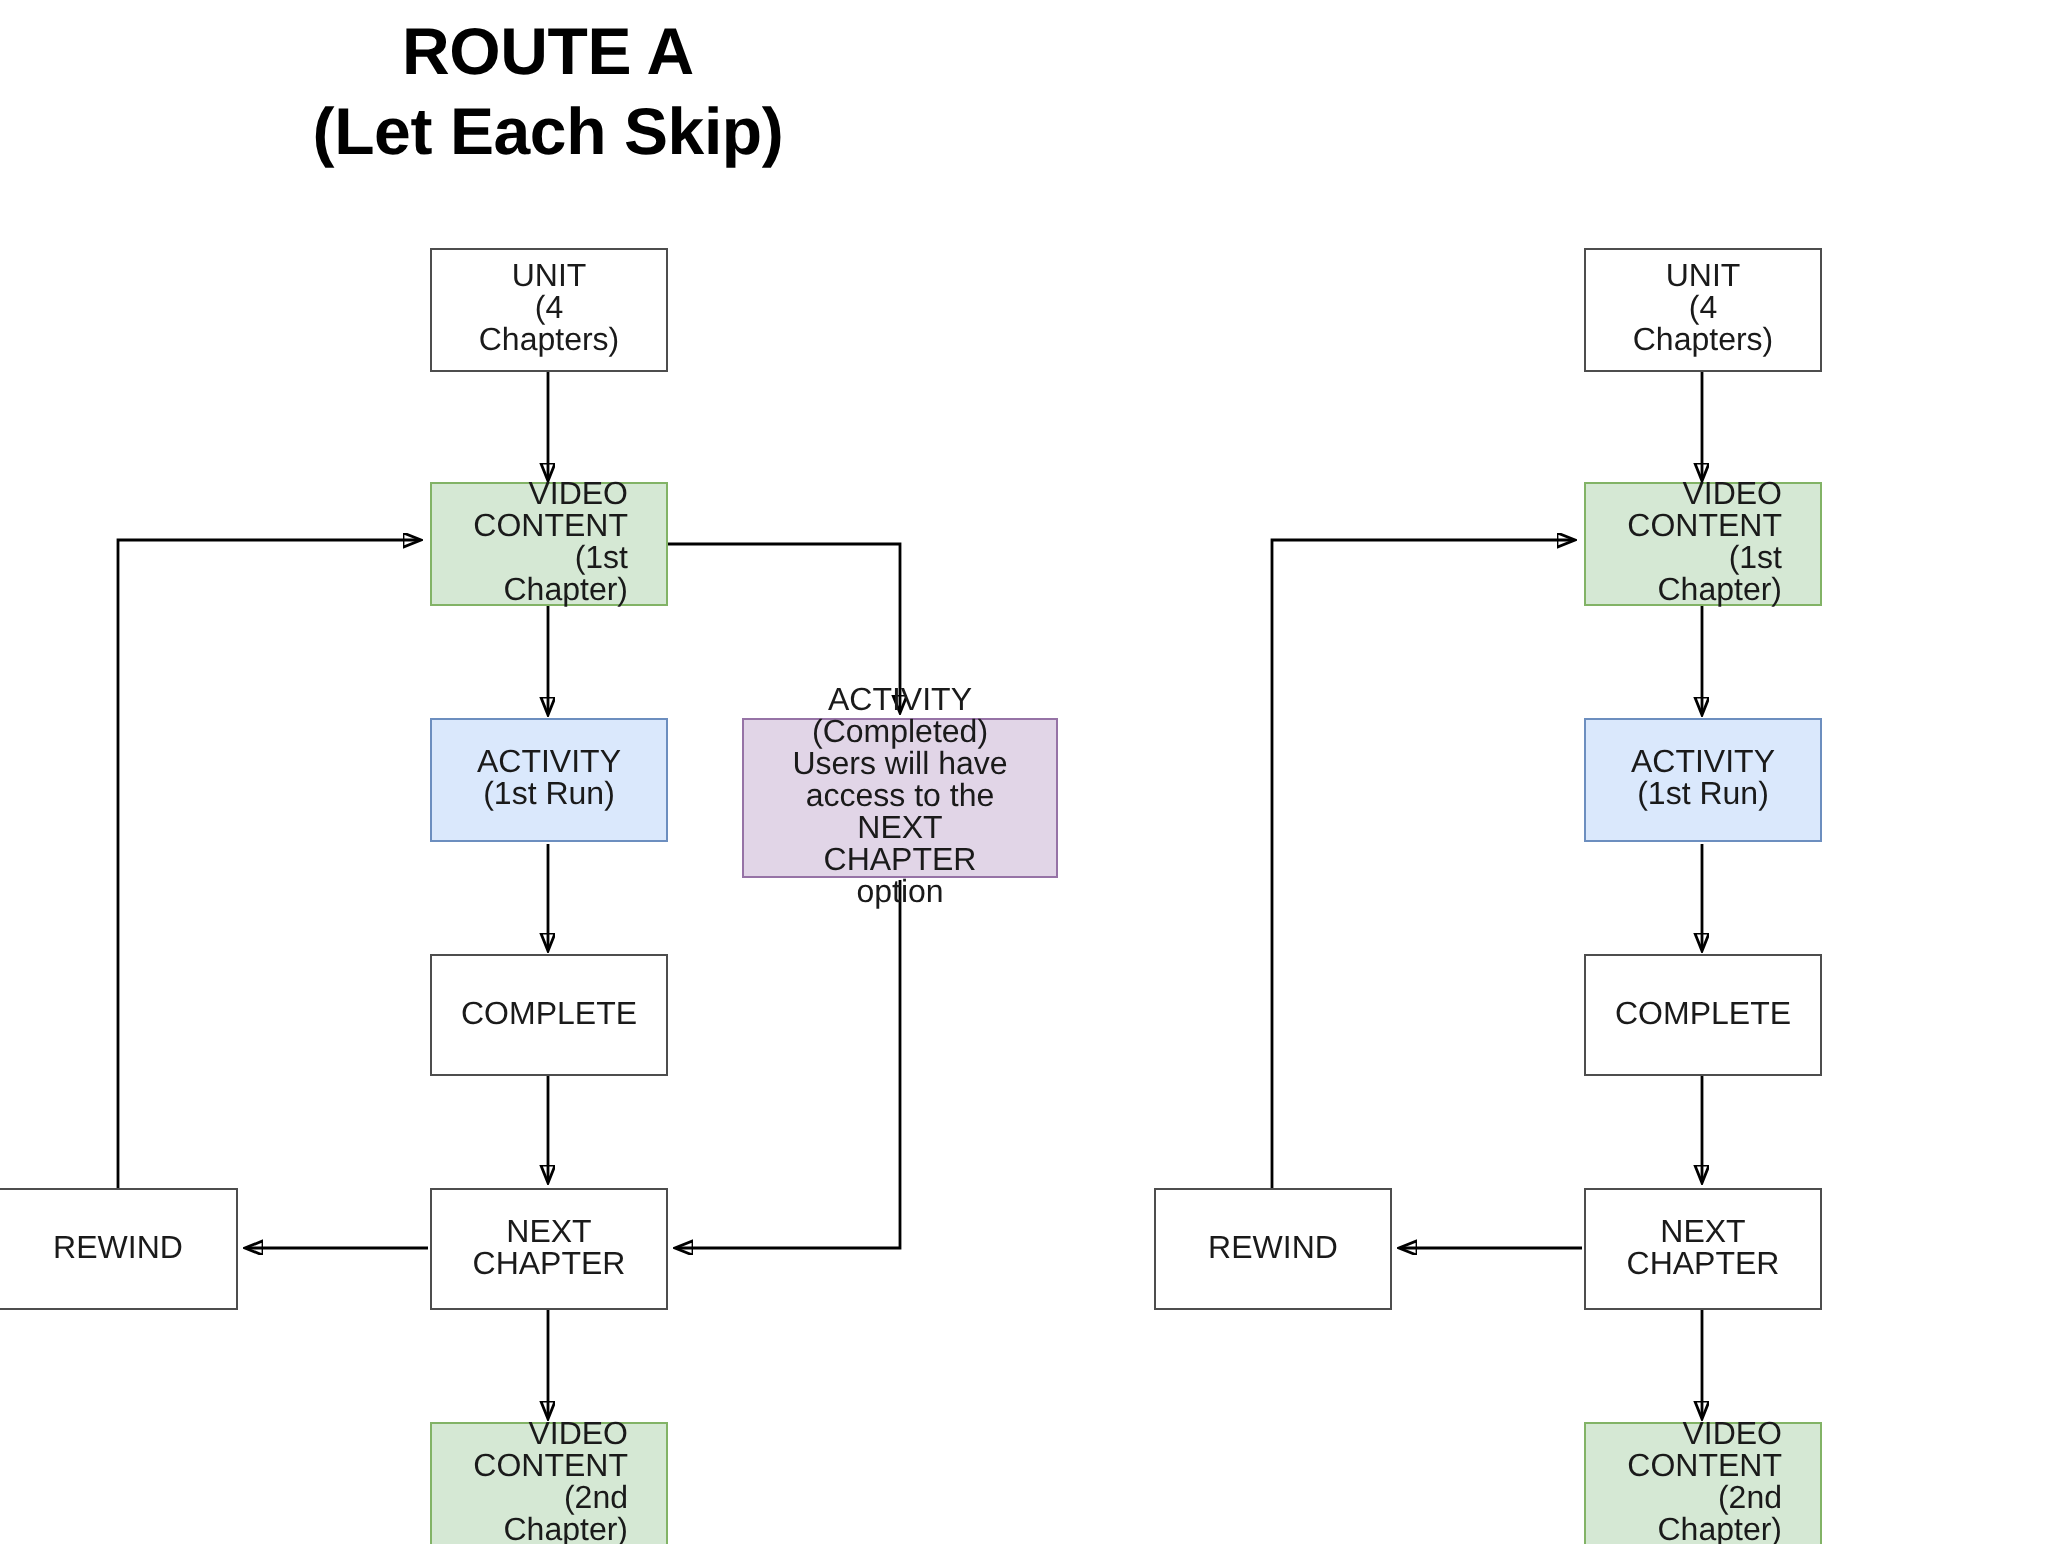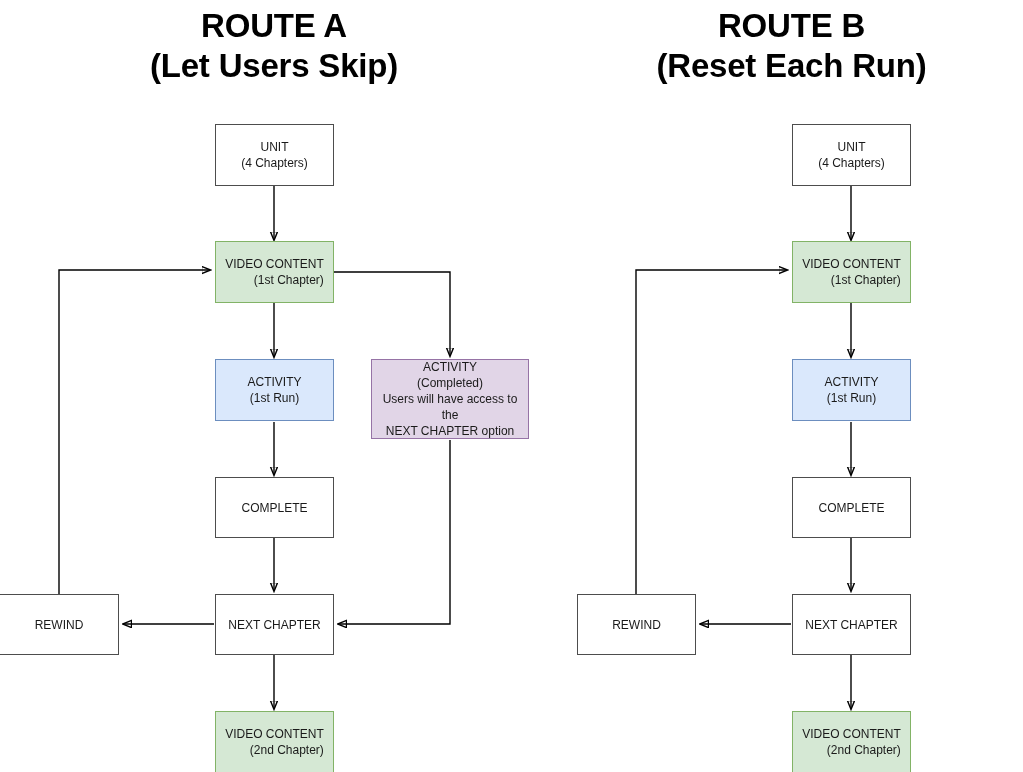--- a/index.html
+++ b/index.html
@@ -30,48 +30,46 @@
 
   .node {
     position: absolute;
     box-sizing: border-box;
     border: 1px solid #4d4d4d;
     background: #ffffff;
     display: flex;
     align-items: center;
     justify-content: center;
     text-align: center;
-    font-size: 12px;
+    font-size: 16px;
     line-height: 16px;
     color: #1a1a1a;
     white-space: pre-line;
-    padding: 0 4px;
+    padding: 0 19px;
   }
   .node.green { background: #d5e8d4; border-color: #82b366; text-align: right; }
   .node.blue  { background: #dae8fc; border-color: #6c8ebf; }
   .node.purple{ background: #e1d5e7; border-color: #9673a6; }
 
   svg.edges {
     position: absolute;
     left: 0; top: 0;
     width: 1023px;
     height: 772px;
     pointer-events: none;
   }
   svg.edges path, svg.edges line { stroke: #000000; stroke-width: 1.4px; fill: none; }
 </style>
 </head>
 <body>
 
 <div id="canvas">
 
   <div class="title" id="title-a">ROUTE A
-(Let Users Skip)</div>
-  <div class="title" id="title-b">ROUTE B
-(Reset Each Run)</div>
+(Let Each Skip)</div>
 
   <svg class="edges" viewBox="0 0 1023 772">
     <defs>
       <marker id="arrow" markerWidth="10" markerHeight="10" refX="8.5" refY="3.6" orient="auto" markerUnits="userSpaceOnUse">
         <path d="M0,0 L9,3.6 L0,7.2 z" fill="#000000" stroke="none"></path>
       </marker>
     </defs>
 
     <path d="M274,186 L274,240" marker-end="url(#arrow)"></path>
 

